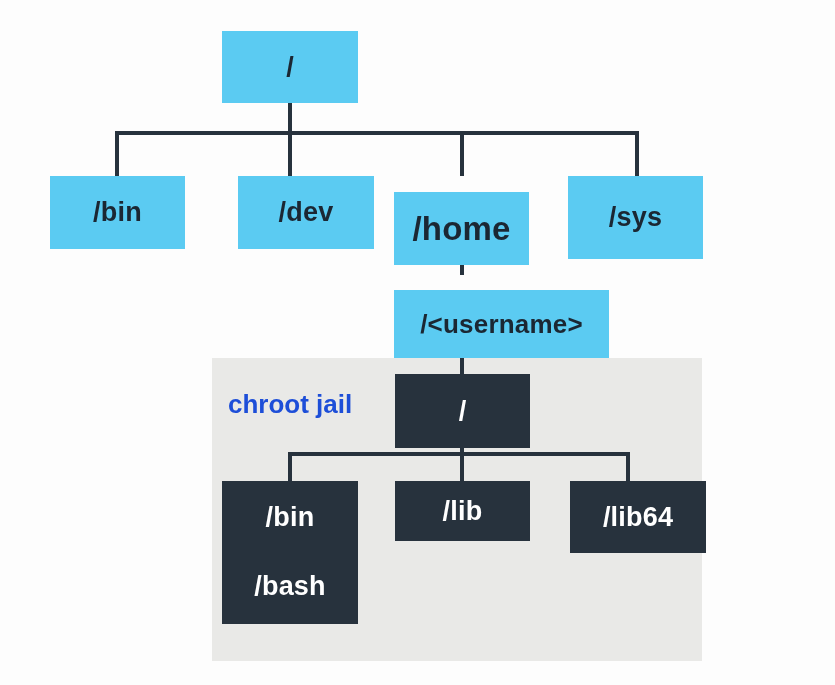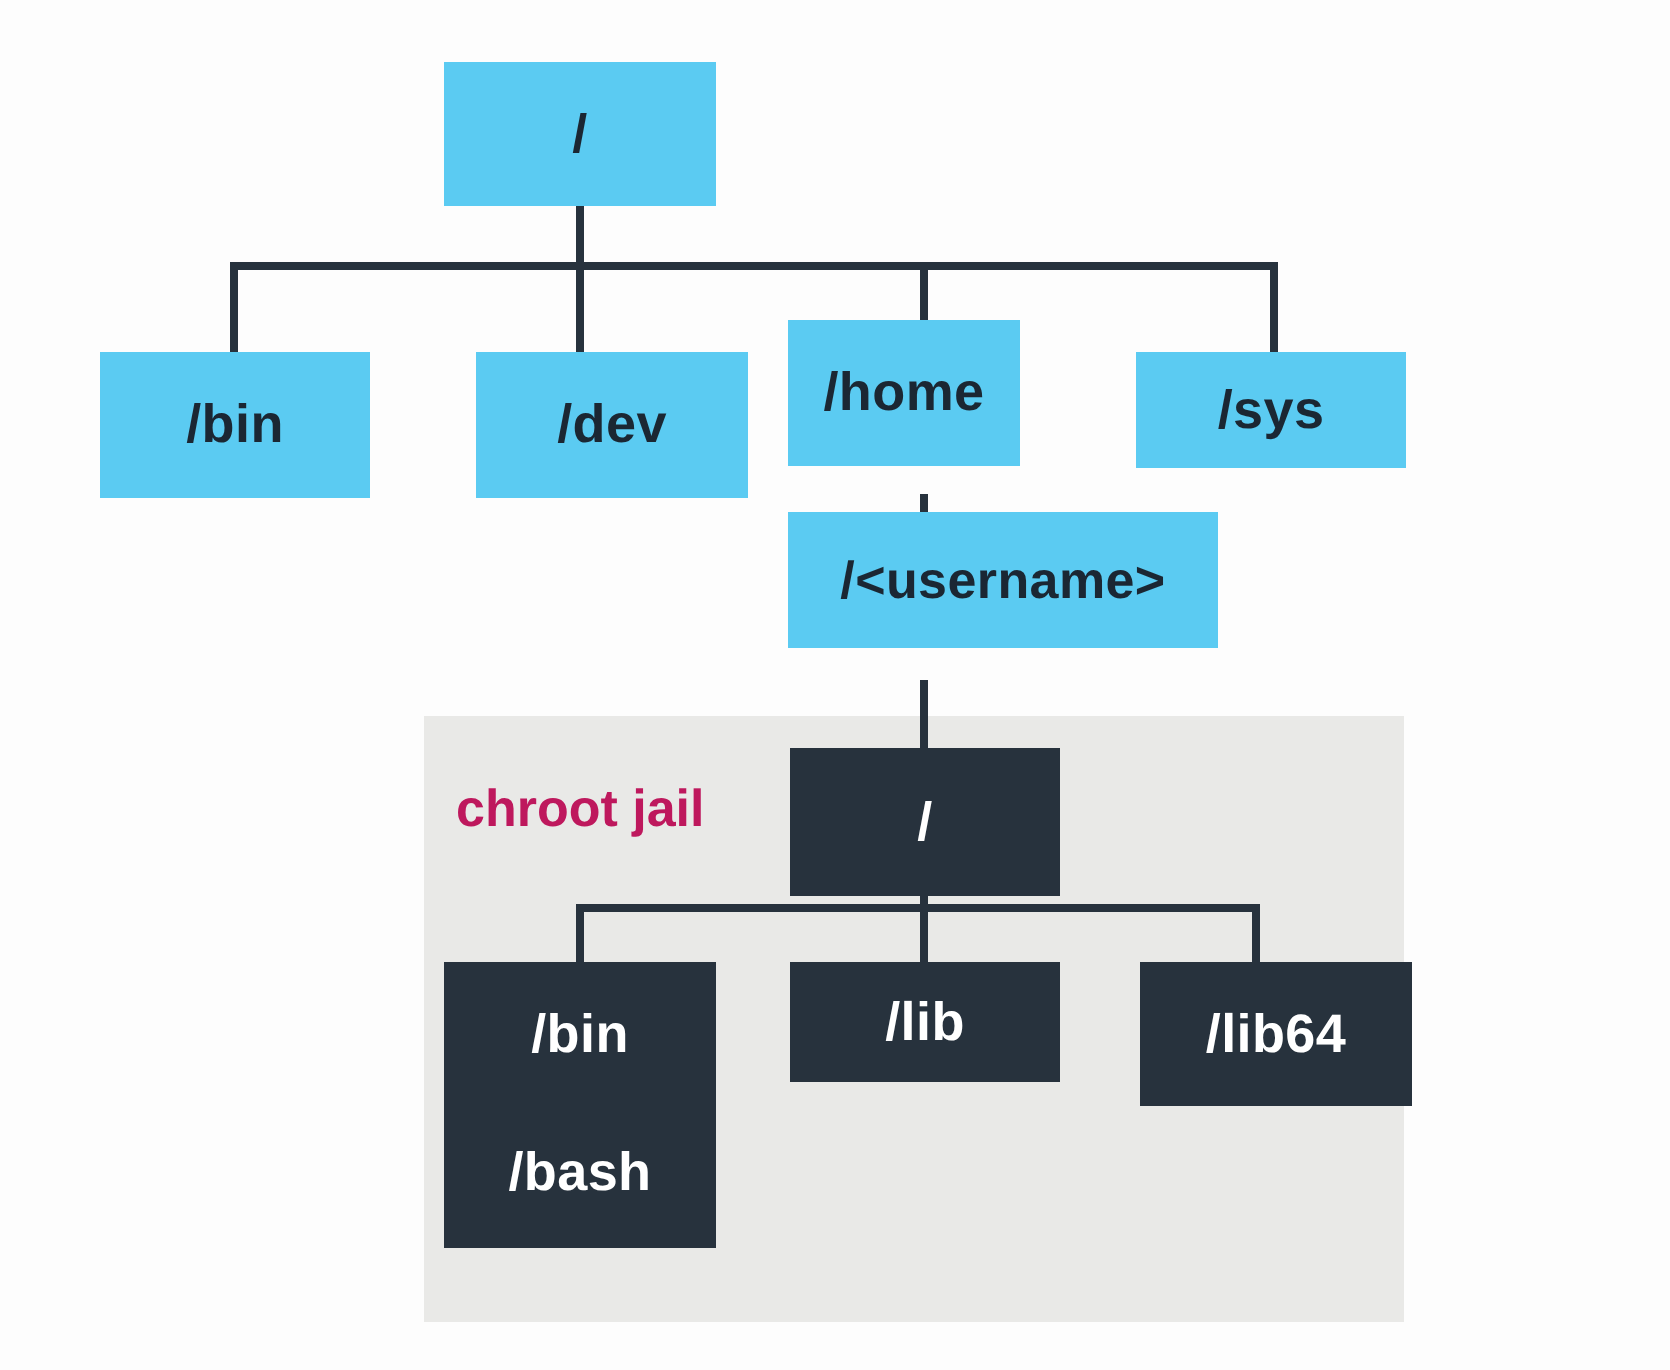--- a/index.html
+++ b/index.html
@@ -39,21 +39,21 @@
     color: #ffffff;
   }
   .node-label-text {
     display: block;
     line-height: 1;
     white-space: nowrap;
   }
   .jail-caption {
     position: absolute;
     font-weight: bold;
-    color: #be185d;
+    color: #1d4ed8;
     white-space: nowrap;
   }
   .edge {
     position: absolute;
     background: #27323d;
   }
   .edge-v { width: 4px; }
   .edge-h { height: 4px; }
 </style>
 </head>
@@ -87,29 +87,29 @@
   </div>
 
   <div class="node node-light" style="left:50px; top:176px; width:135px; height:73px; font-size:27px;">
     <span class="node-label-text">/bin</span>
   </div>
 
   <div class="node node-light" style="left:222px; top:176px; width:136px; height:73px; font-size:27px;margin-left:16px;">
     <span class="node-label-text">/dev</span>
   </div>
 
-  <div class="node node-light" style="left:394px; top:160px; width:116px; height:73px; font-size:27px;">
+  <div class="node node-light" style="left:394px; top:192px; width:135px; height:73px; font-size:33px;">
     <span class="node-label-text">/home</span>
   </div>
 
-  <div class="node node-light" style="left:568px; top:176px; width:135px; height:58px; font-size:27px;">
+  <div class="node node-light" style="left:568px; top:176px; width:135px; height:83px; font-size:27px;">
     <span class="node-label-text">/sys</span>
   </div>
 
-  <div class="node node-light" style="left:394px; top:256px; width:215px; height:68px; font-size:26px;">
+  <div class="node node-light" style="left:394px; top:290px; width:215px; height:68px; font-size:26px;">
     <span class="node-label-text">/&lt;username&gt;</span>
   </div>
 
   <div class="jail-caption" style="left:228px; top:389px; font-size:26px;">chroot jail</div>
 
   <div class="node node-dark" style="left:395px; top:374px; width:135px; height:74px; font-size:27px;">
     <span class="node-label-text">/</span>
   </div>
 
   <div class="node node-dark" style="left:222px; top:481px; width:136px; height:72px; font-size:27px;">

